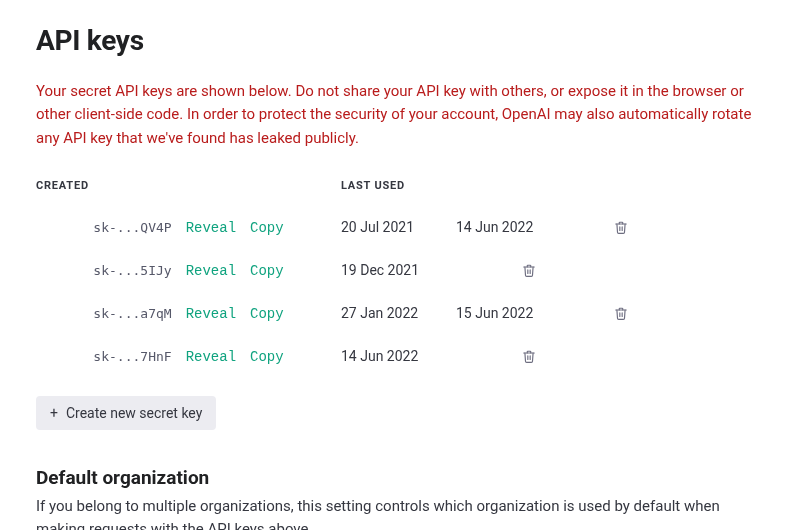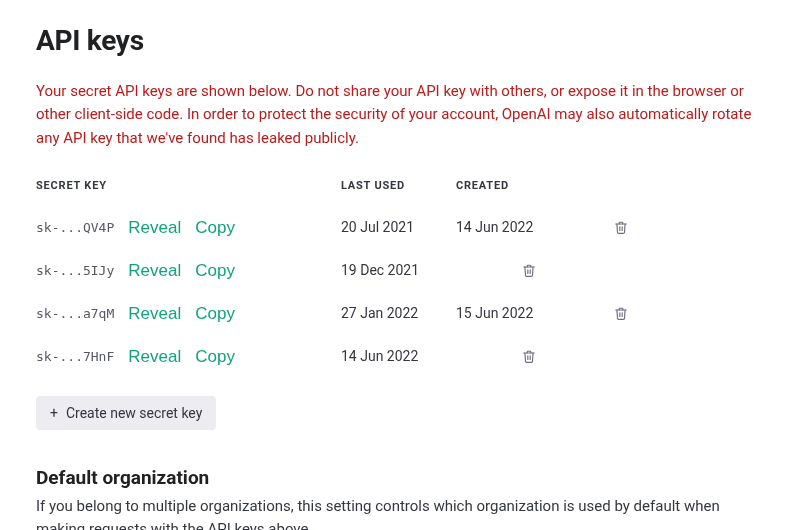--- a/index.html
+++ b/index.html
@@ -41,34 +41,35 @@
       display: grid;
       grid-template-columns: 305px 115px 145px 40px;
       align-items: center;
       font-size: 14px;
       padding: 11px 0;
     }
     .key-cell {
       display: flex;
       align-items: center;
       gap: 14px;
+      justify-content: center;
     }
     .key-code {
       font-family: ui-monospace, SFMono-Regular, "SF Mono", Menlo, Consolas, monospace;
       font-size: 13px;
       color: #565869;
     }
     .link-action {
       color: #10a37f;
-      font-size: 17px;
+      font-size: 14px;
       cursor: pointer;
       background: none;
       border: none;
       padding: 0;
-      font-family: Liberation Sans, sans-serif;
+      font-family: Liberation Mono, monospace;
     }
     .text-cell {
       color: #353740;
     }
     .trash-cell {
       display: flex;
       justify-content: center;
     }
     .trash-btn {
       background: none;
@@ -112,23 +113,22 @@
 </head>
 <body>
 
 
 
 <h1 class="page-title">API keys</h1>
 
 <p class="description">Your secret API keys are shown below. Do not share your API key with others, or expose it in the browser or other client-side code. In order to protect the security of your account, OpenAI may also automatically rotate any API key that we've found has leaked publicly.</p>
 
 <div class="keys-table-header">
-  <div>SECRET KEY</div>
+  <div>CREATED</div>
   <div>LAST USED</div>
-  <div>CREATED</div>
   <div></div>
 </div>
 
 <div id="keys-body">
   <div class="keys-row">
     <div class="key-cell">
       <span class="key-code">sk-...QV4P</span>
       <button class="link-action">Reveal</button>
       <button class="link-action">Copy</button>
     </div>

